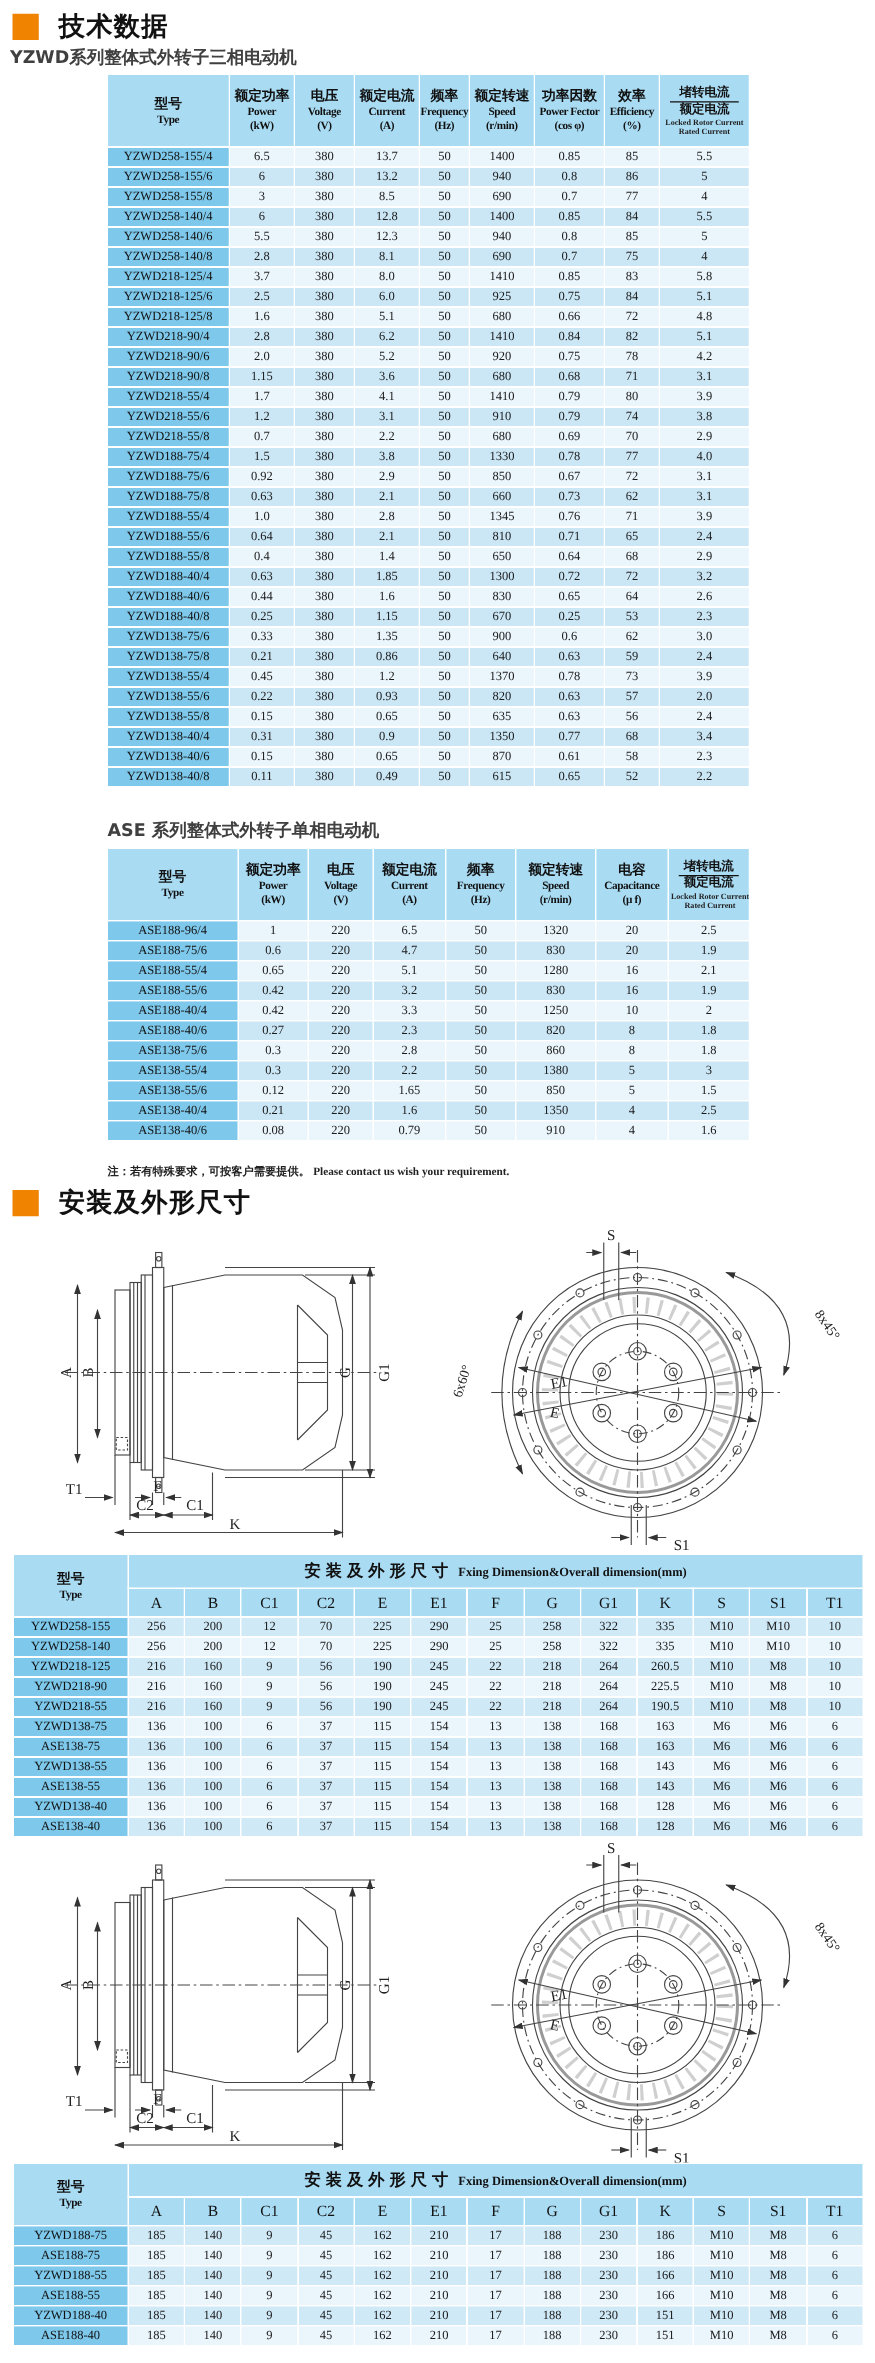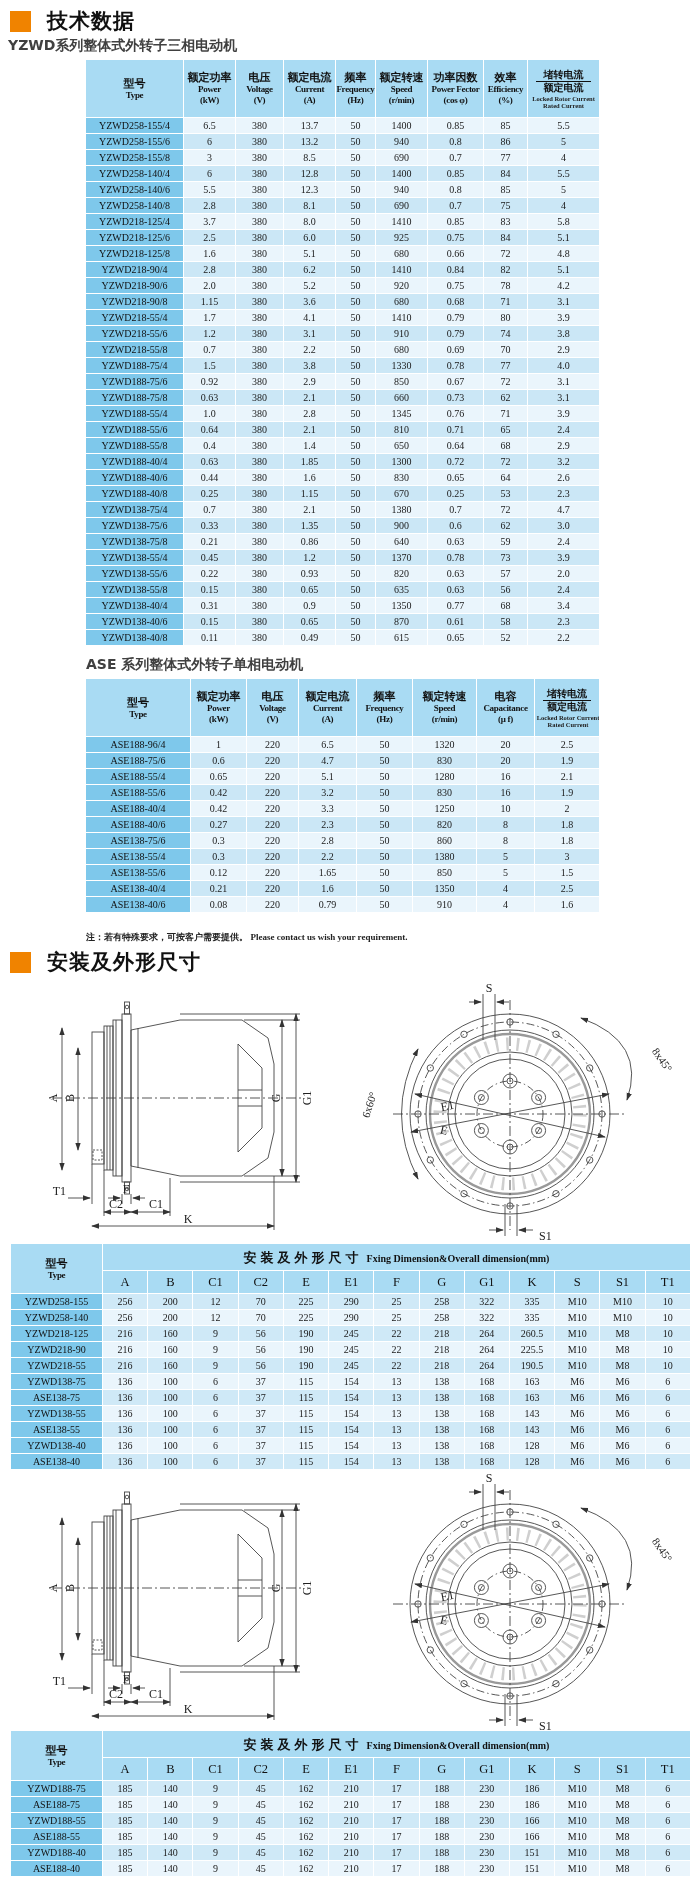--- a/index.html
+++ b/index.html
@@ -368,31 +368,20 @@
         <tr>
           <td>YZWD188-40/8</td>
           <td>0.25</td>
           <td>380</td>
           <td>1.15</td>
           <td>50</td>
           <td>670</td>
           <td>0.25</td>
           <td>53</td>
           <td>2.3</td>
-        </tr>
-        <tr>
-          <td>YZWD138-75/4</td>
-          <td>0.7</td>
-          <td>380</td>
-          <td>2.1</td>
-          <td>50</td>
-          <td>1380</td>
-          <td>0.7</td>
-          <td>72</td>
-          <td>4.7</td>
         </tr>
         <tr>
           <td>YZWD138-75/6</td>
           <td>0.33</td>
           <td>380</td>
           <td>1.35</td>
           <td>50</td>
           <td>900</td>
           <td>0.6</td>
           <td>62</td>

